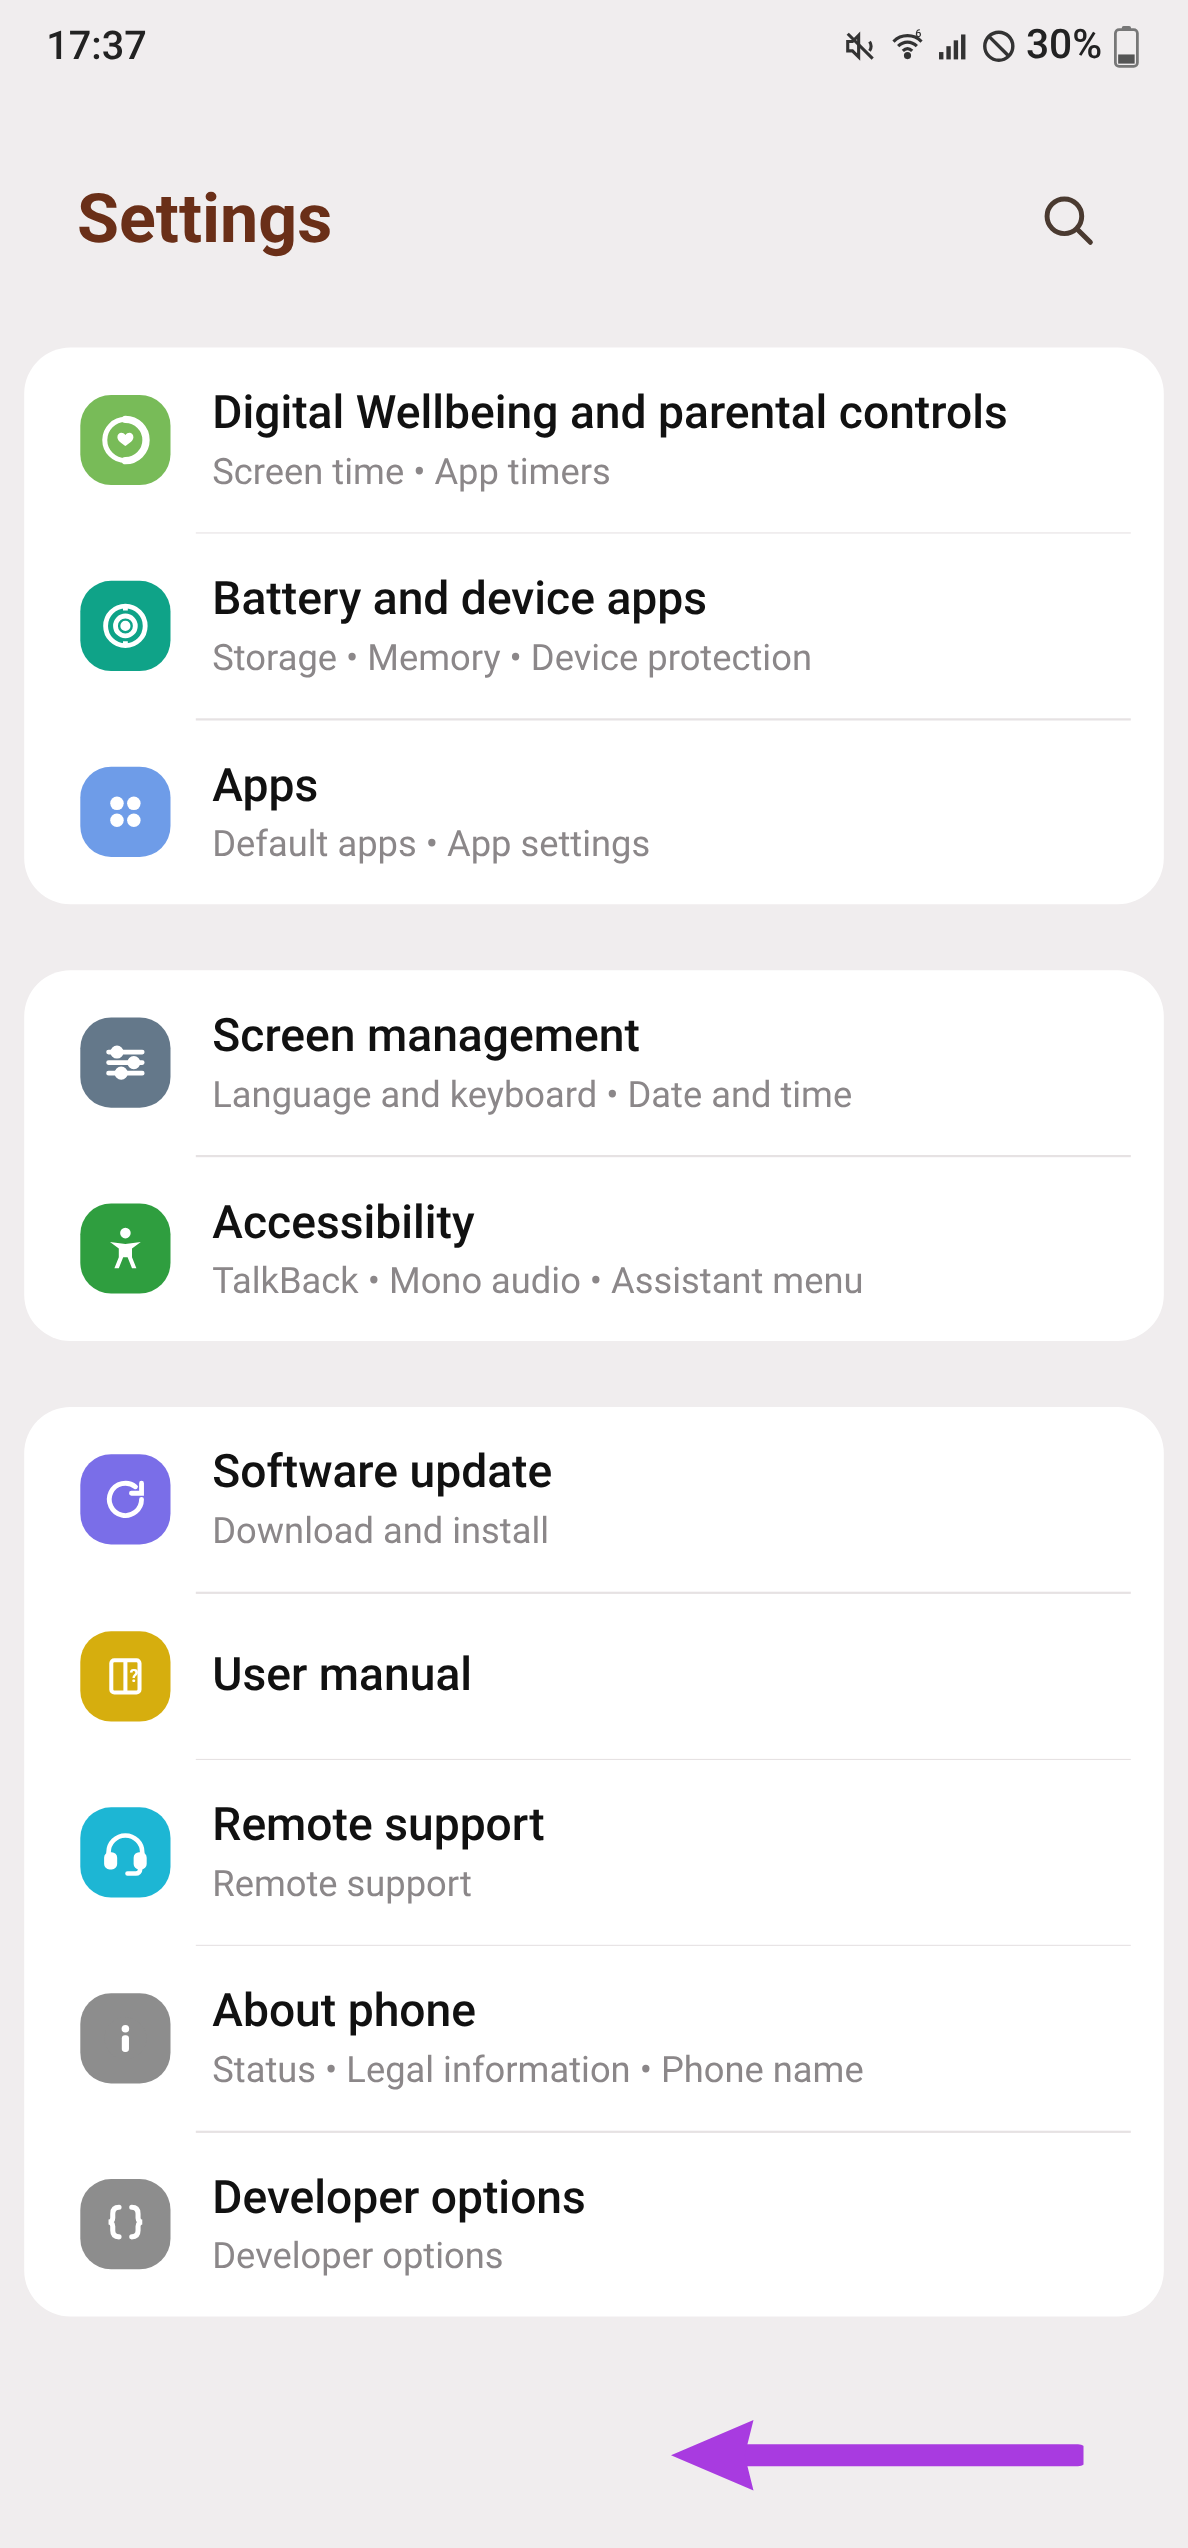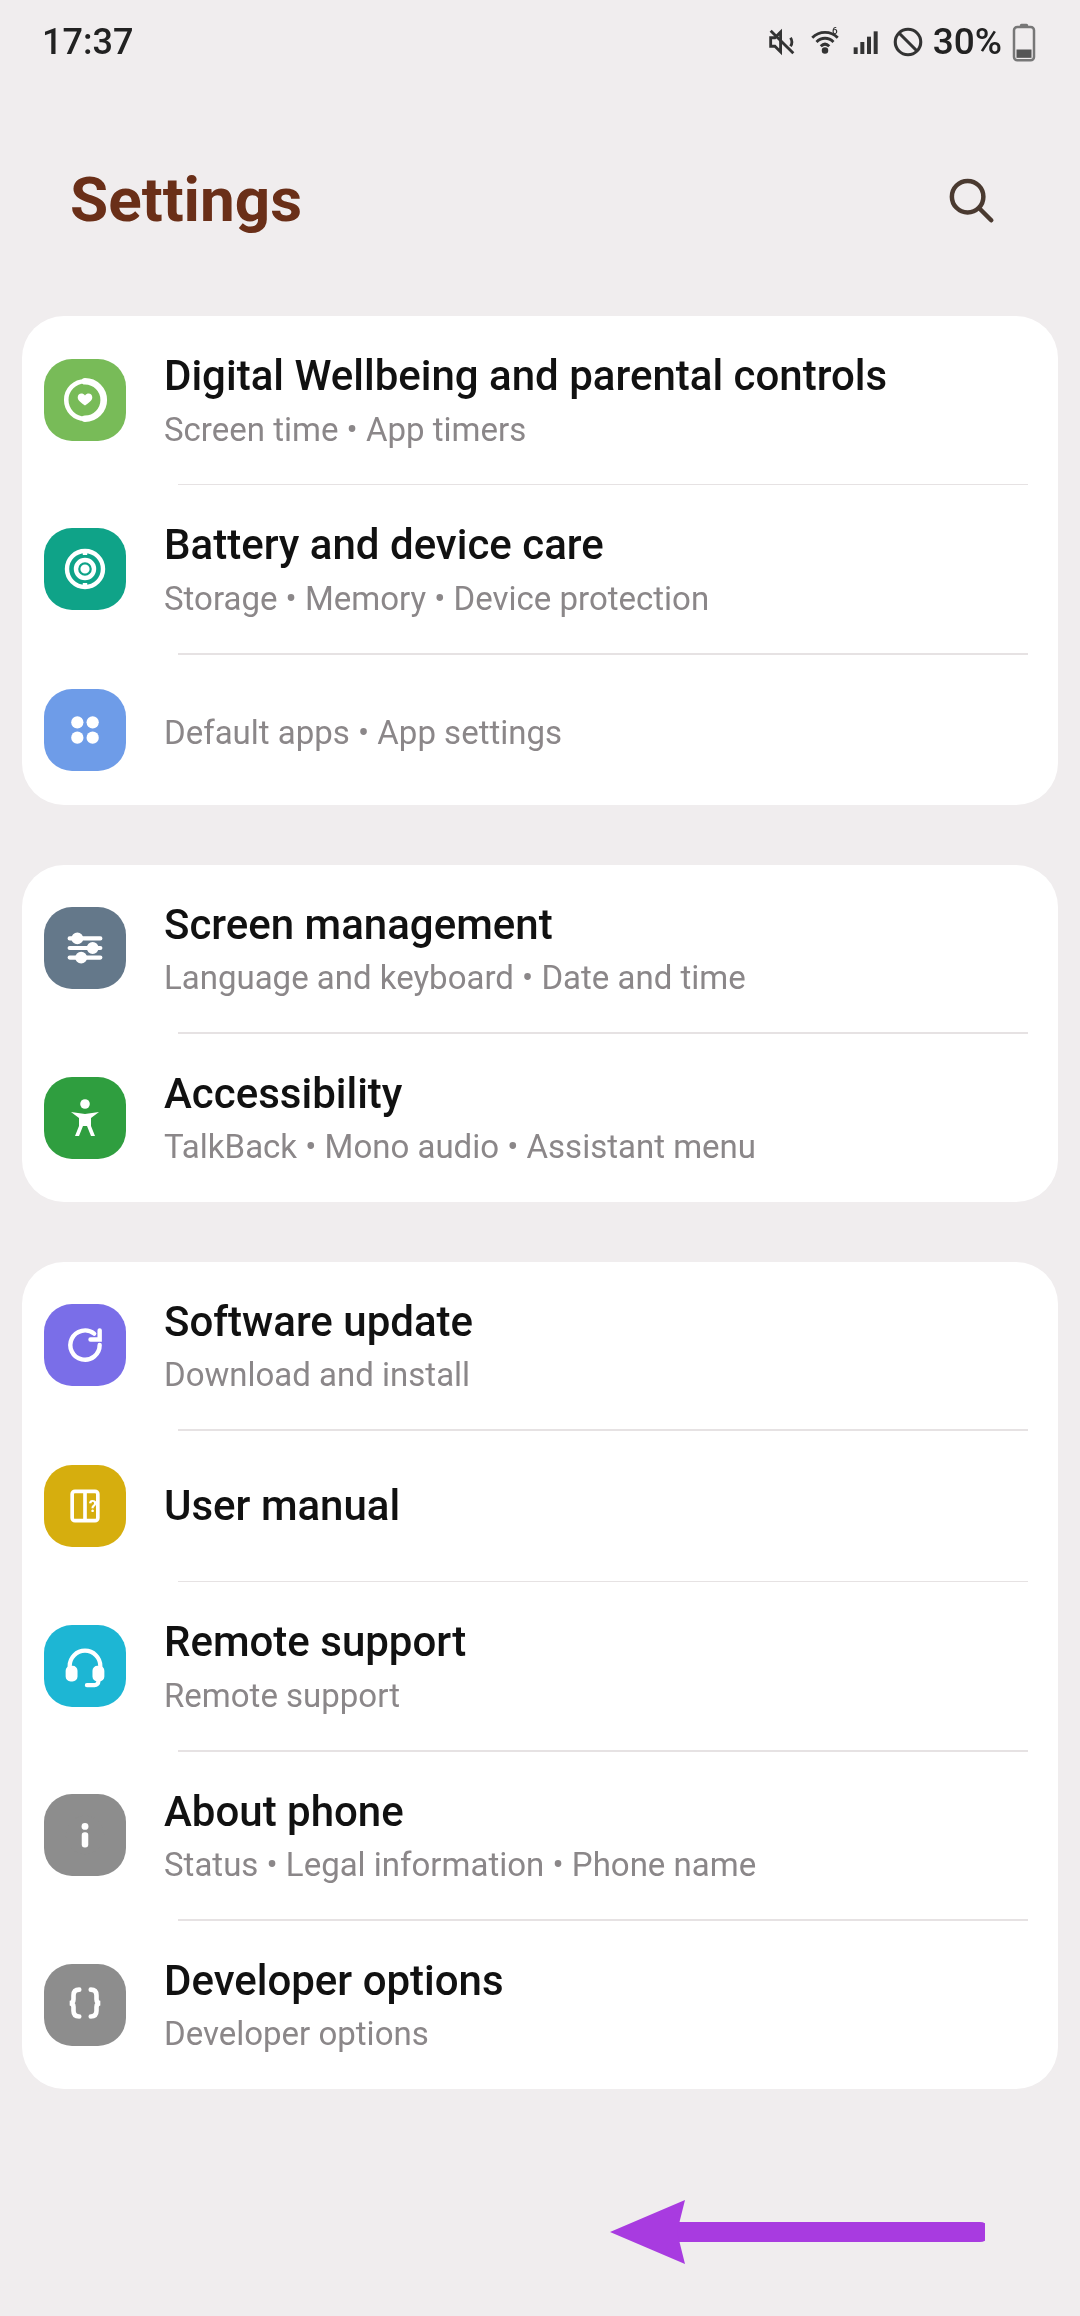--- a/index.html
+++ b/index.html
@@ -38,20 +38,21 @@
     background: #ffffff;
     border-radius: 42px;
     margin: 0 22px 60px 22px;
     padding: 0 0;
   }
   .item {
     display: flex;
     align-items: center;
     padding: 34px 26px 34px 22px;
     gap: 38px;
+    margin-left: 29px;
   }
   .group .sep {
     height: 1.5px;
     background: #e6e2e3;
     margin-left: 156px;
     margin-right: 30px;
   }
   .icon-wrap {
     width: 82px; height: 82px;
     border-radius: 28px;
@@ -138,35 +139,36 @@
   <div class="item">
     <div class="icon-wrap" style="background:#0fa388">
       <svg width="48" height="48" viewBox="0 0 24 24" fill="none" stroke="#fff" stroke-width="2.2">
           <circle cx="12" cy="12" r="9"></circle>
           <circle cx="12" cy="12" r="4.5"></circle>
           <circle cx="12" cy="12" r="1.2" fill="#fff"></circle>
           <path d="M12 3v2M12 19v2"></path>
         </svg>
     </div>
     <div class="text-col">
-      <div class="item-title">Battery and device care</div>
+      <div class="item-title">Battery and device apps</div>
       <div class="item-sub">Storage  •  Memory  •  Device protection</div>
     </div>
   </div>
   <div class="sep"></div>
   <div class="item">
     <div class="icon-wrap" style="background:#6e9ce8">
       <svg width="46" height="46" viewBox="0 0 24 24" fill="#fff">
           <circle cx="8" cy="8" r="3.2"></circle>
           <circle cx="16" cy="8" r="3.2"></circle>
           <circle cx="8" cy="16" r="3.2"></circle>
           <circle cx="16" cy="16" r="3.2"></circle>
         </svg>
     </div>
     <div class="text-col">
+      <div class="item-title">Apps</div>
       <div class="item-sub">Default apps  •  App settings</div>
     </div>
   </div>
 </div>
 
 <div class="group">
   <div class="item">
     <div class="icon-wrap" style="background:#64788a">
       <svg width="46" height="46" viewBox="0 0 24 24" fill="none" stroke="#fff" stroke-width="2.2" stroke-linecap="round">
           <path d="M4 7h16M4 12h16M4 17h16"></path>

